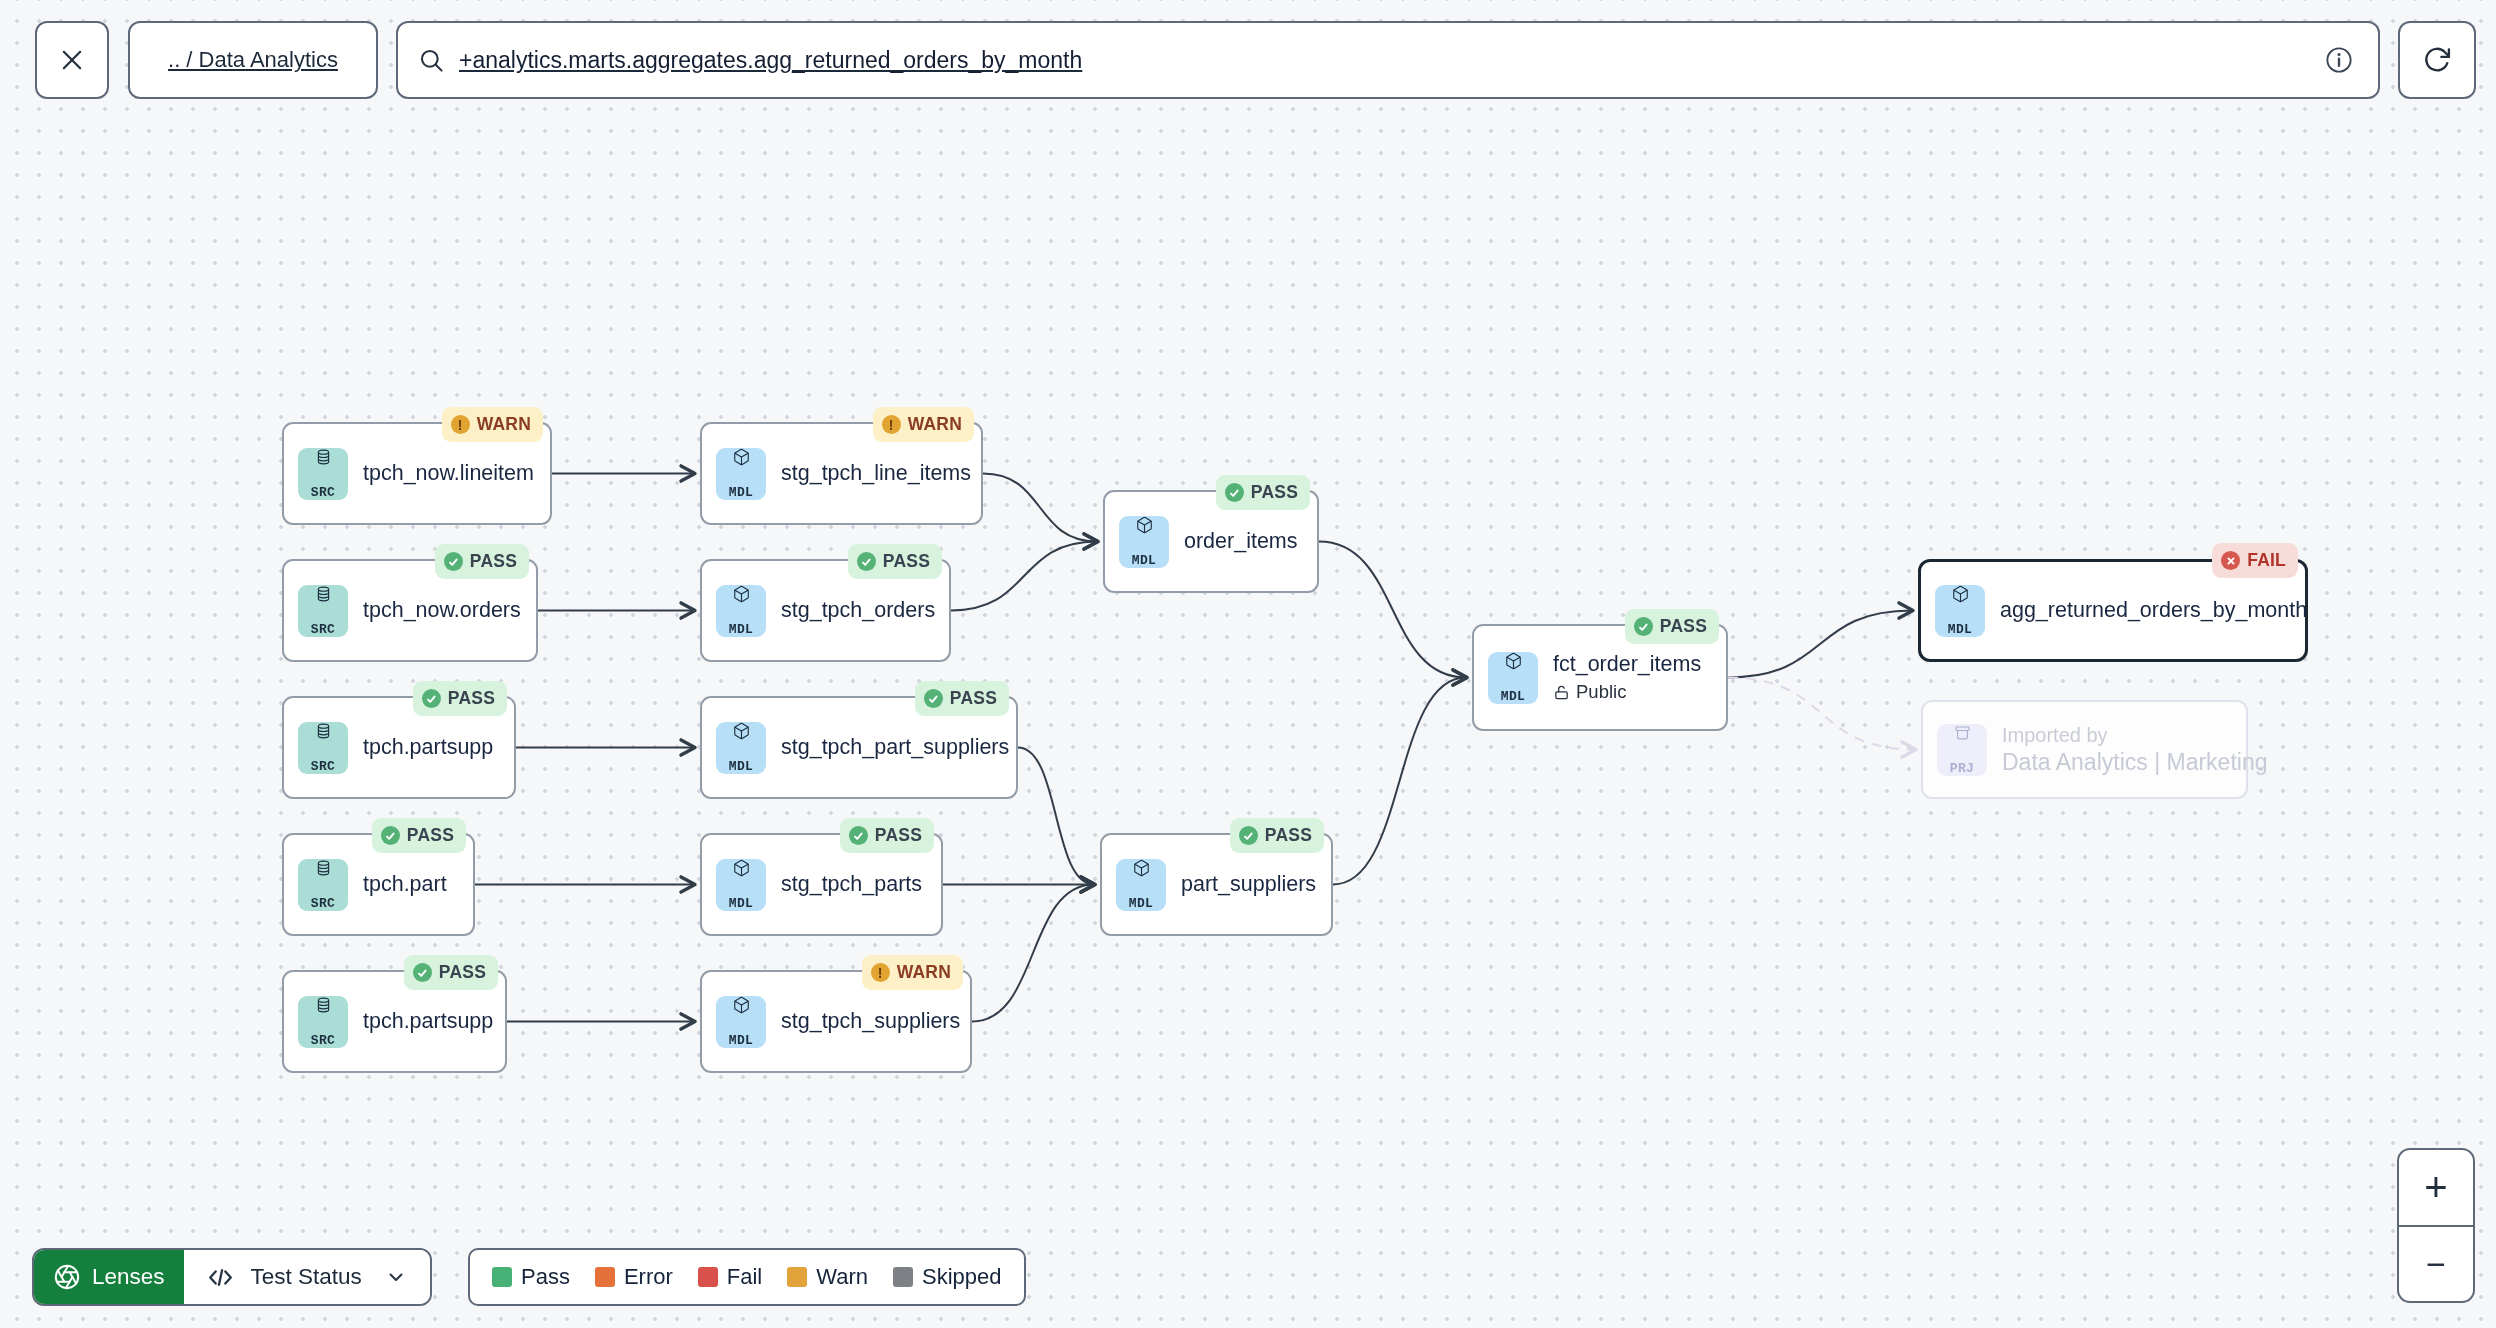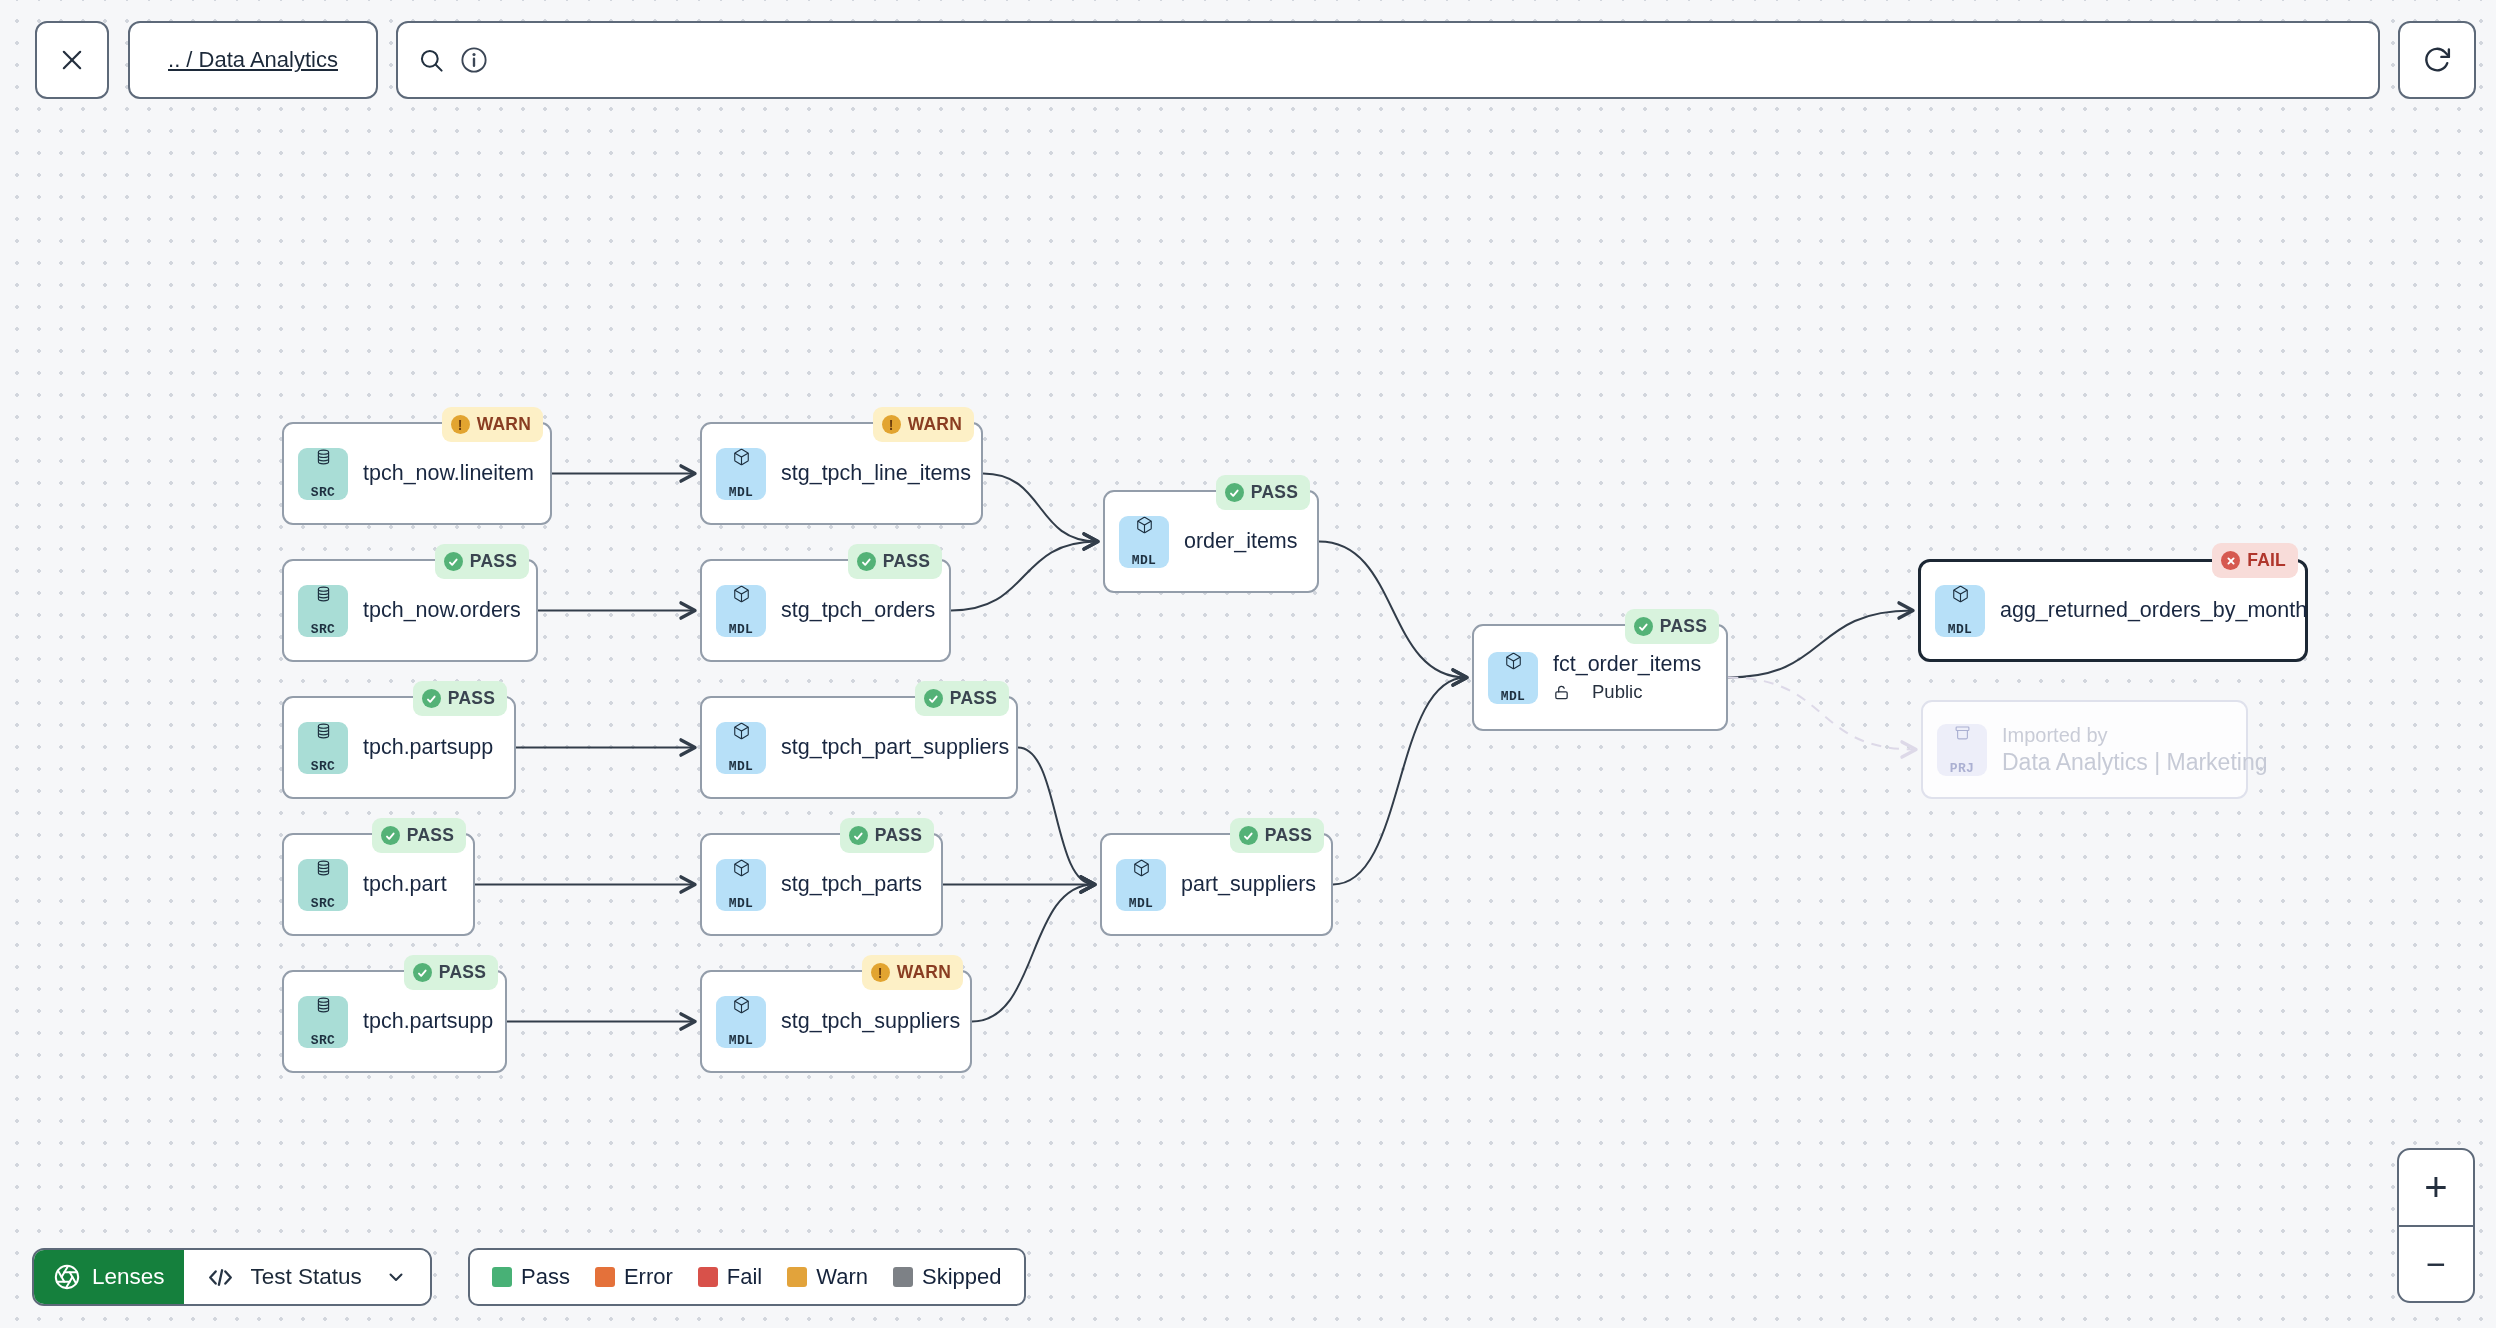--- a/index.html
+++ b/index.html
@@ -49,21 +49,21 @@
   }
   .tile.source  { background:#a9ddd6; }
   .tile.model   { background:#b7e0f8; }
   .tile.project { background:#edeef9; color:#abb0d2; }
   .tile .tl { font:600 13px "Liberation Mono","DejaVu Sans Mono",monospace; letter-spacing:.3px; margin-top:19px; }
 
   .ncontent { display:flex; flex-direction:column; align-items:flex-start; justify-content:center; min-width:0; }
   .nlabel { font-size:21.5px; color:#192740; white-space:nowrap; }
   .node.faded .nlabel { color:#c6cad6; font-size:23px; }
   .ntitle { font-size:20px; color:#c9ccd7; white-space:nowrap; margin-bottom:2px; }
-  .nsub { display:flex; align-items:center; gap:22px; font-size:18.5px; color:#27313f; margin-top:4px; }
+  .nsub { display:flex; align-items:center; gap:6px; font-size:18.5px; color:#27313f; margin-top:4px; }
 
   .badge {
     position:absolute; top:-17px; right:7px; height:35px; border-radius:9px;
     padding:0 12px 0 9px; display:flex; align-items:center; gap:7px;
     font-weight:700; font-size:17.5px; letter-spacing:.2px; white-space:nowrap;
   }
   .node.selected .badge { top:-19px; }
   .badge .dot { width:19px; height:19px; border-radius:50%; display:flex; align-items:center; justify-content:center; }
   .badge.PASS { background:#d8f3dd; color:#3a4450; } .badge.PASS .dot { background:#54b277; }
   .badge.WARN { background:#fdf0c6; color:#8a3d22; } .badge.WARN .dot { background:#e2a430; }
@@ -457,20 +457,21 @@
 
 <div class="chrome" id="crumb-btn">
   <span>.. / Data Analytics</span>
 </div>
 
 <div class="chrome" id="search-box">
   <svg class="icon" width="27" height="27" viewBox="0 0 24 24" fill="none" stroke="#22303f" stroke-width="1.8" stroke-linecap="round">
       <circle cx="10.5" cy="10.5" r="7"></circle>
       <line x1="15.8" y1="15.8" x2="21" y2="21"></line>
     </svg>
+  <input type="text" value="+analytics.marts.aggregates.agg_returned_orders_by_month" style="">
   <svg class="icon" width="30" height="30" viewBox="0 0 24 24" fill="none" stroke="#3b4656" stroke-width="1.5" stroke-linecap="round">
       <circle cx="12" cy="12" r="9.3"></circle>
       <line x1="12" y1="11" x2="12" y2="16.6" stroke-width="1.9"></line>
       <circle cx="12" cy="7.6" r="1.25" fill="#3b4656" stroke="none"></circle>
     </svg>
 </div>
 
 <div class="chrome" id="refresh-btn">
   <svg class="icon" width="30" height="30" viewBox="0 0 24 24" fill="none" stroke="#242f3e" stroke-width="1.9" stroke-linecap="round" stroke-linejoin="round">
       <polyline points="21.5 3.5 21.5 9.5 15.5 9.5"></polyline>

